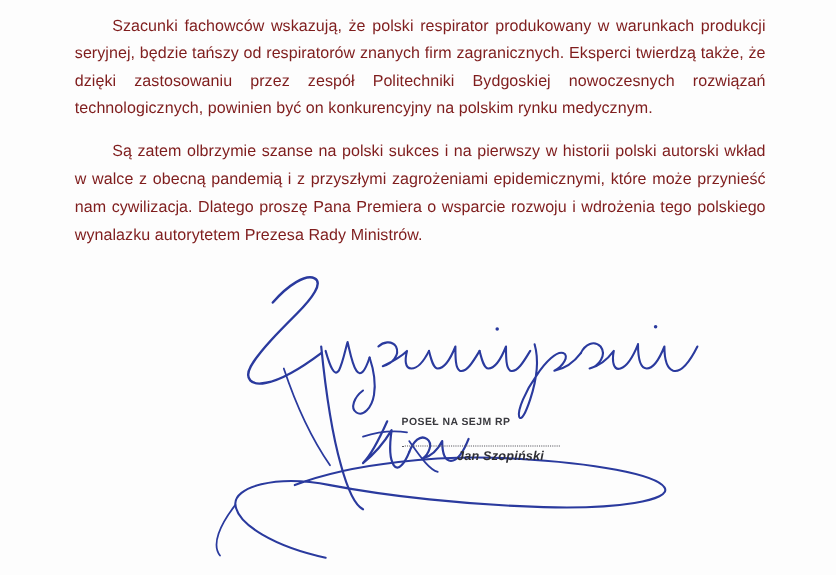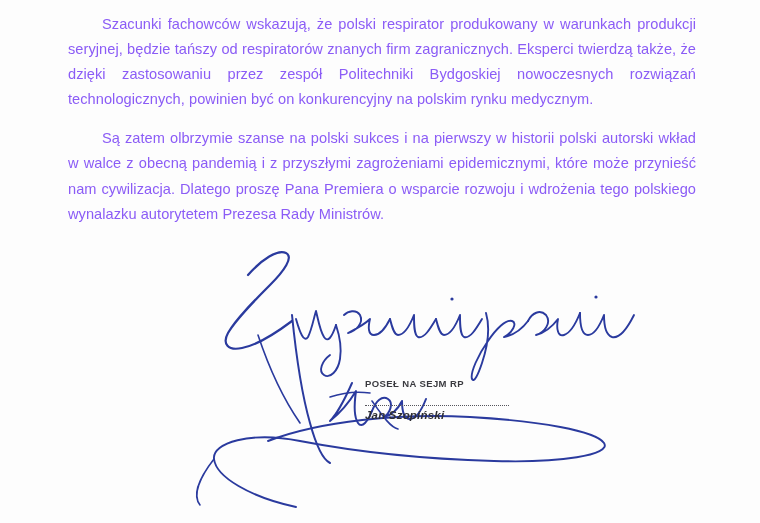--- a/index.html
+++ b/index.html
@@ -28,21 +28,21 @@
     left: 68px;
     top: 12px;
     width: 628px;
   }
   .para {
     margin: 0 0 14px 0;
     font-size: 14.6px;
     line-height: 1.72;
     text-align: justify;
     text-indent: 34px;
-    color: #8b5cf6;
+    color: #7f1d1d;
     letter-spacing: 0.05px;
   }
   .signature-area {
     position: absolute;
     left: 0;
     top: 215px;
     width: 648px;
     height: 300px;
   }
   .sig-svg {
@@ -71,20 +71,21 @@
     height: 0;
   }
   .stamp-name {
     margin-top: 3px;
     font-size: 11.5px;
     font-weight: bold;
     font-style: italic;
     color: #2e2e33;
     letter-spacing: 0.2px;
     white-space: nowrap;
+    text-align: center;
   }
 </style>
 </head>
 <body>
 
 <div class="page">
 
   <div class="body-text">
     <p class="para">Szacunki fachowców wskazują, że polski respirator produkowany w warunkach produkcji seryjnej, będzie tańszy od respiratorów znanych firm zagranicznych. Eksperci twierdzą także, że dzięki zastosowaniu przez zespół Politechniki Bydgoskiej nowoczesnych rozwiązań technologicznych, powinien być on konkurencyjny na polskim rynku medycznym.</p>
     <p class="para">Są zatem olbrzymie szanse na polski sukces i na pierwszy w historii polski autorski wkład w walce z obecną pandemią i z przyszłymi zagrożeniami epidemicznymi, które może przynieść nam cywilizacja. Dlatego proszę Pana Premiera o wsparcie rozwoju i wdrożenia tego polskiego wynalazku autorytetem Prezesa Rady Ministrów.</p>

